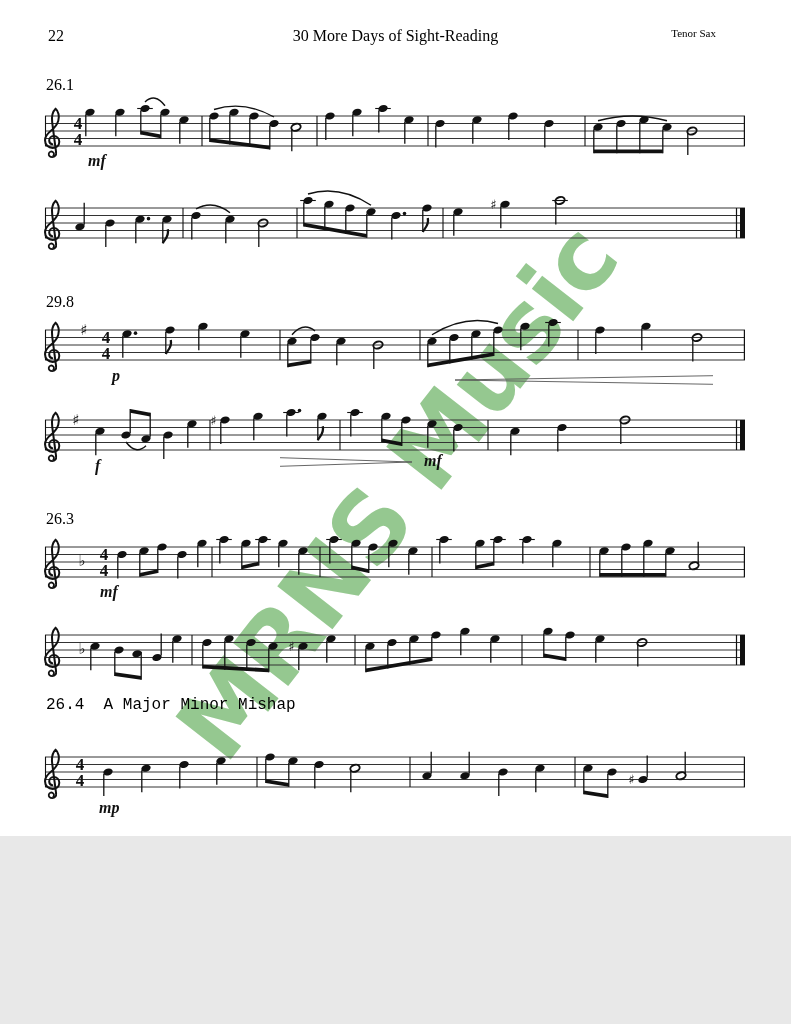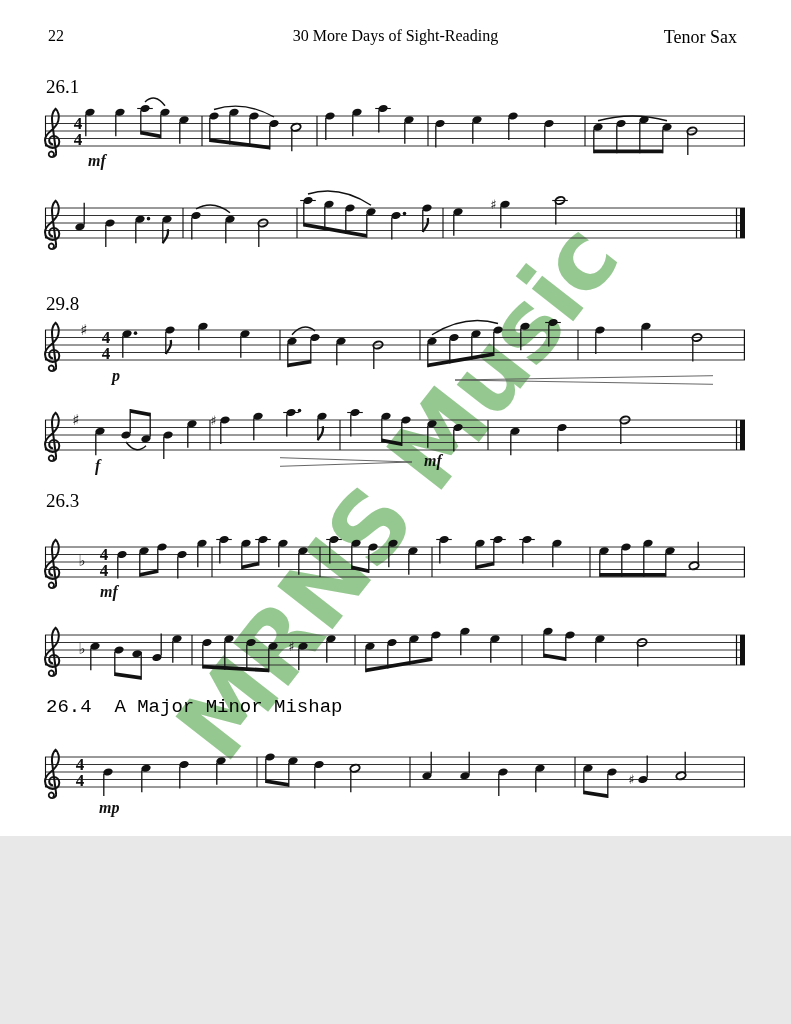--- a/index.html
+++ b/index.html
@@ -4,24 +4,24 @@
 <style>
   html,body{margin:0;padding:0;background:#e8e8e8;}
   .page{
     position:relative;width:791px;height:836px;margin:0 auto;
     background:#ffffff;overflow:hidden;
     font-family:"Liberation Serif", serif;color:#000;
   }
   .hdr{position:absolute;top:27px;font-size:16px;z-index:2;white-space:pre;}
   .page-num{left:48px;}
   .book-title{left:0;width:791px;text-align:center;}
-  .instrument{right:54px;font-size:18px;}
+  .instrument{right:75px;font-size:11px;}
   .subtitle{position:absolute;top:55px;left:0;width:791px;text-align:center;font-size:16px;z-index:2;}
-  .exl{position:absolute;left:46px;font-size:19px;z-index:2;white-space:pre;}
-  .exl0{top:76px;} .exl1{top:293px;} .exl2{top:490px;} .exl3{top:696px;font-family:Liberation Mono, monospace;}
+  .exl{position:absolute;left:46px;font-size:16px;z-index:2;white-space:pre;}
+  .exl0{top:76px;} .exl1{top:293px;} .exl2{top:510px;} .exl3{top:696px;font-family:Liberation Mono, monospace;}
   .watermark{
     position:absolute;left:80px;top:437px;width:620px;height:130px;
     line-height:130px;text-align:center;
     font-family:"DejaVu Sans", sans-serif;font-weight:bold;font-size:96px;
     letter-spacing:-2px;
     transform:rotate(-52deg);
     z-index:0;opacity:0.92;white-space:pre;
   }
   svg.music{position:absolute;left:0;top:0;z-index:1;}
 </style>

